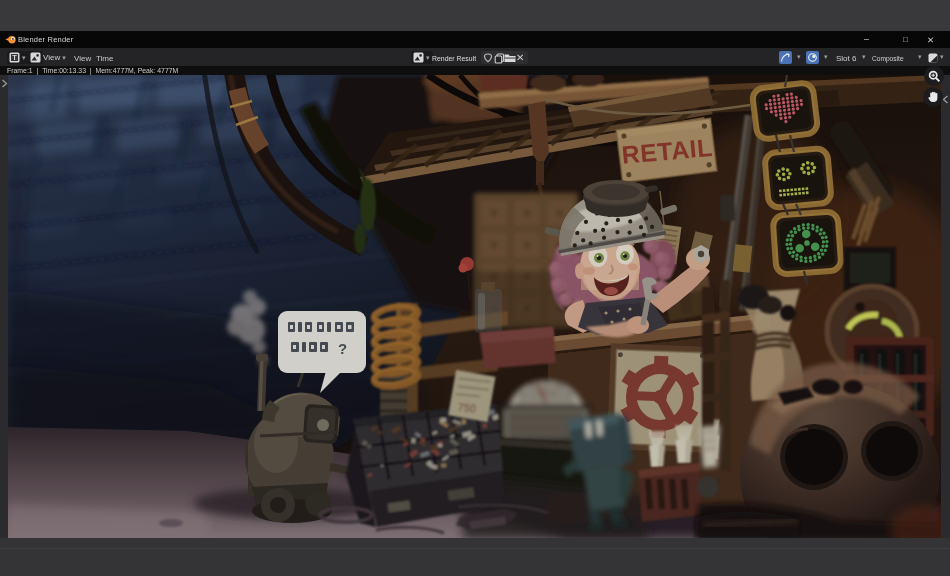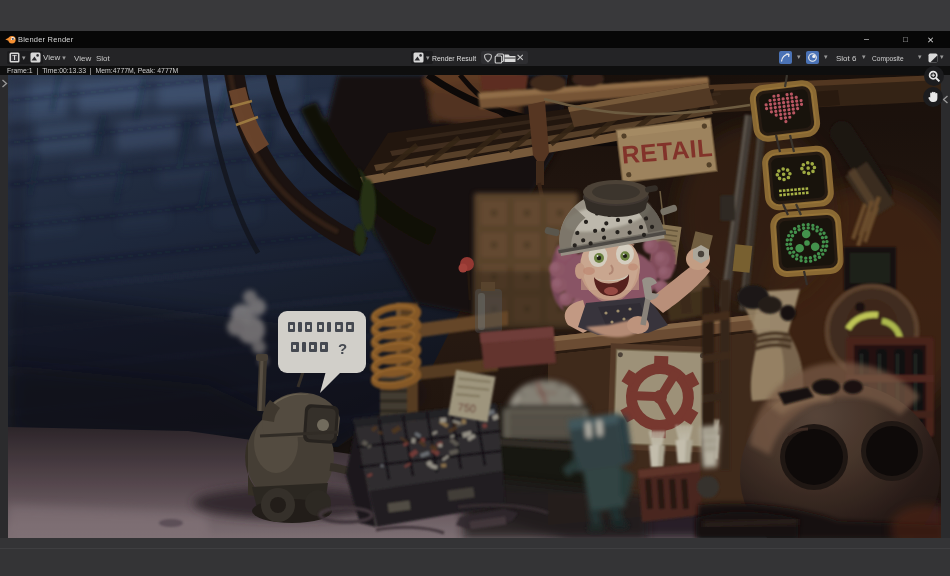--- a/index.html
+++ b/index.html
@@ -52,21 +52,21 @@
           <rect x="0.5" y="0.5" width="10" height="10" rx="1.5" fill="#d8d8d8"></rect>
           <path d="M1.5 8.5 L4.5 4.5 L7 8.5 Z" fill="#2c2c30"></path>
           <circle cx="7.6" cy="3.4" r="1.3" fill="#2c2c30"></circle>
         </svg>
     </div>
     <div class="hbtn" style="position:absolute;left:40px;top:3px;padding:0 3px;background:transparent;">
         <span style="font-size:8px;">View</span>
         <span class="chev">▾</span>
       </div>
     <span class="abs" style="left:74px;top:5.5px;font-size:8px;color:#c8c8c8;">View</span>
-    <span class="abs" style="left:96px;top:5.5px;font-size:8px;color:#c8c8c8;">Slot</span>
+    <span class="abs" style="left:96px;top:5.5px;font-size:8px;color:#c8c8c8;">Time</span>
 
     <div class="hbtn" style="position:absolute;left:411px;top:3px;width:22px;">
       <svg width="11" height="11" viewBox="0 0 11 11" style="margin-left:2px">
           <rect x="0.5" y="0.5" width="10" height="10" rx="1.5" fill="#d8d8d8"></rect>
           <path d="M1.5 8.5 L4.5 4.5 L7 8.5 Z" fill="#2c2c30"></path>
           <circle cx="7.6" cy="3.4" r="1.3" fill="#2c2c30"></circle>
         </svg>
       <span class="chev">▾</span>
     </div>
     <span class="abs" style="left:432px;top:5.5px;font-size:7.5px;color:#dedede;transform:scaleX(0.92);transform-origin:left top;">Render Result</span>

